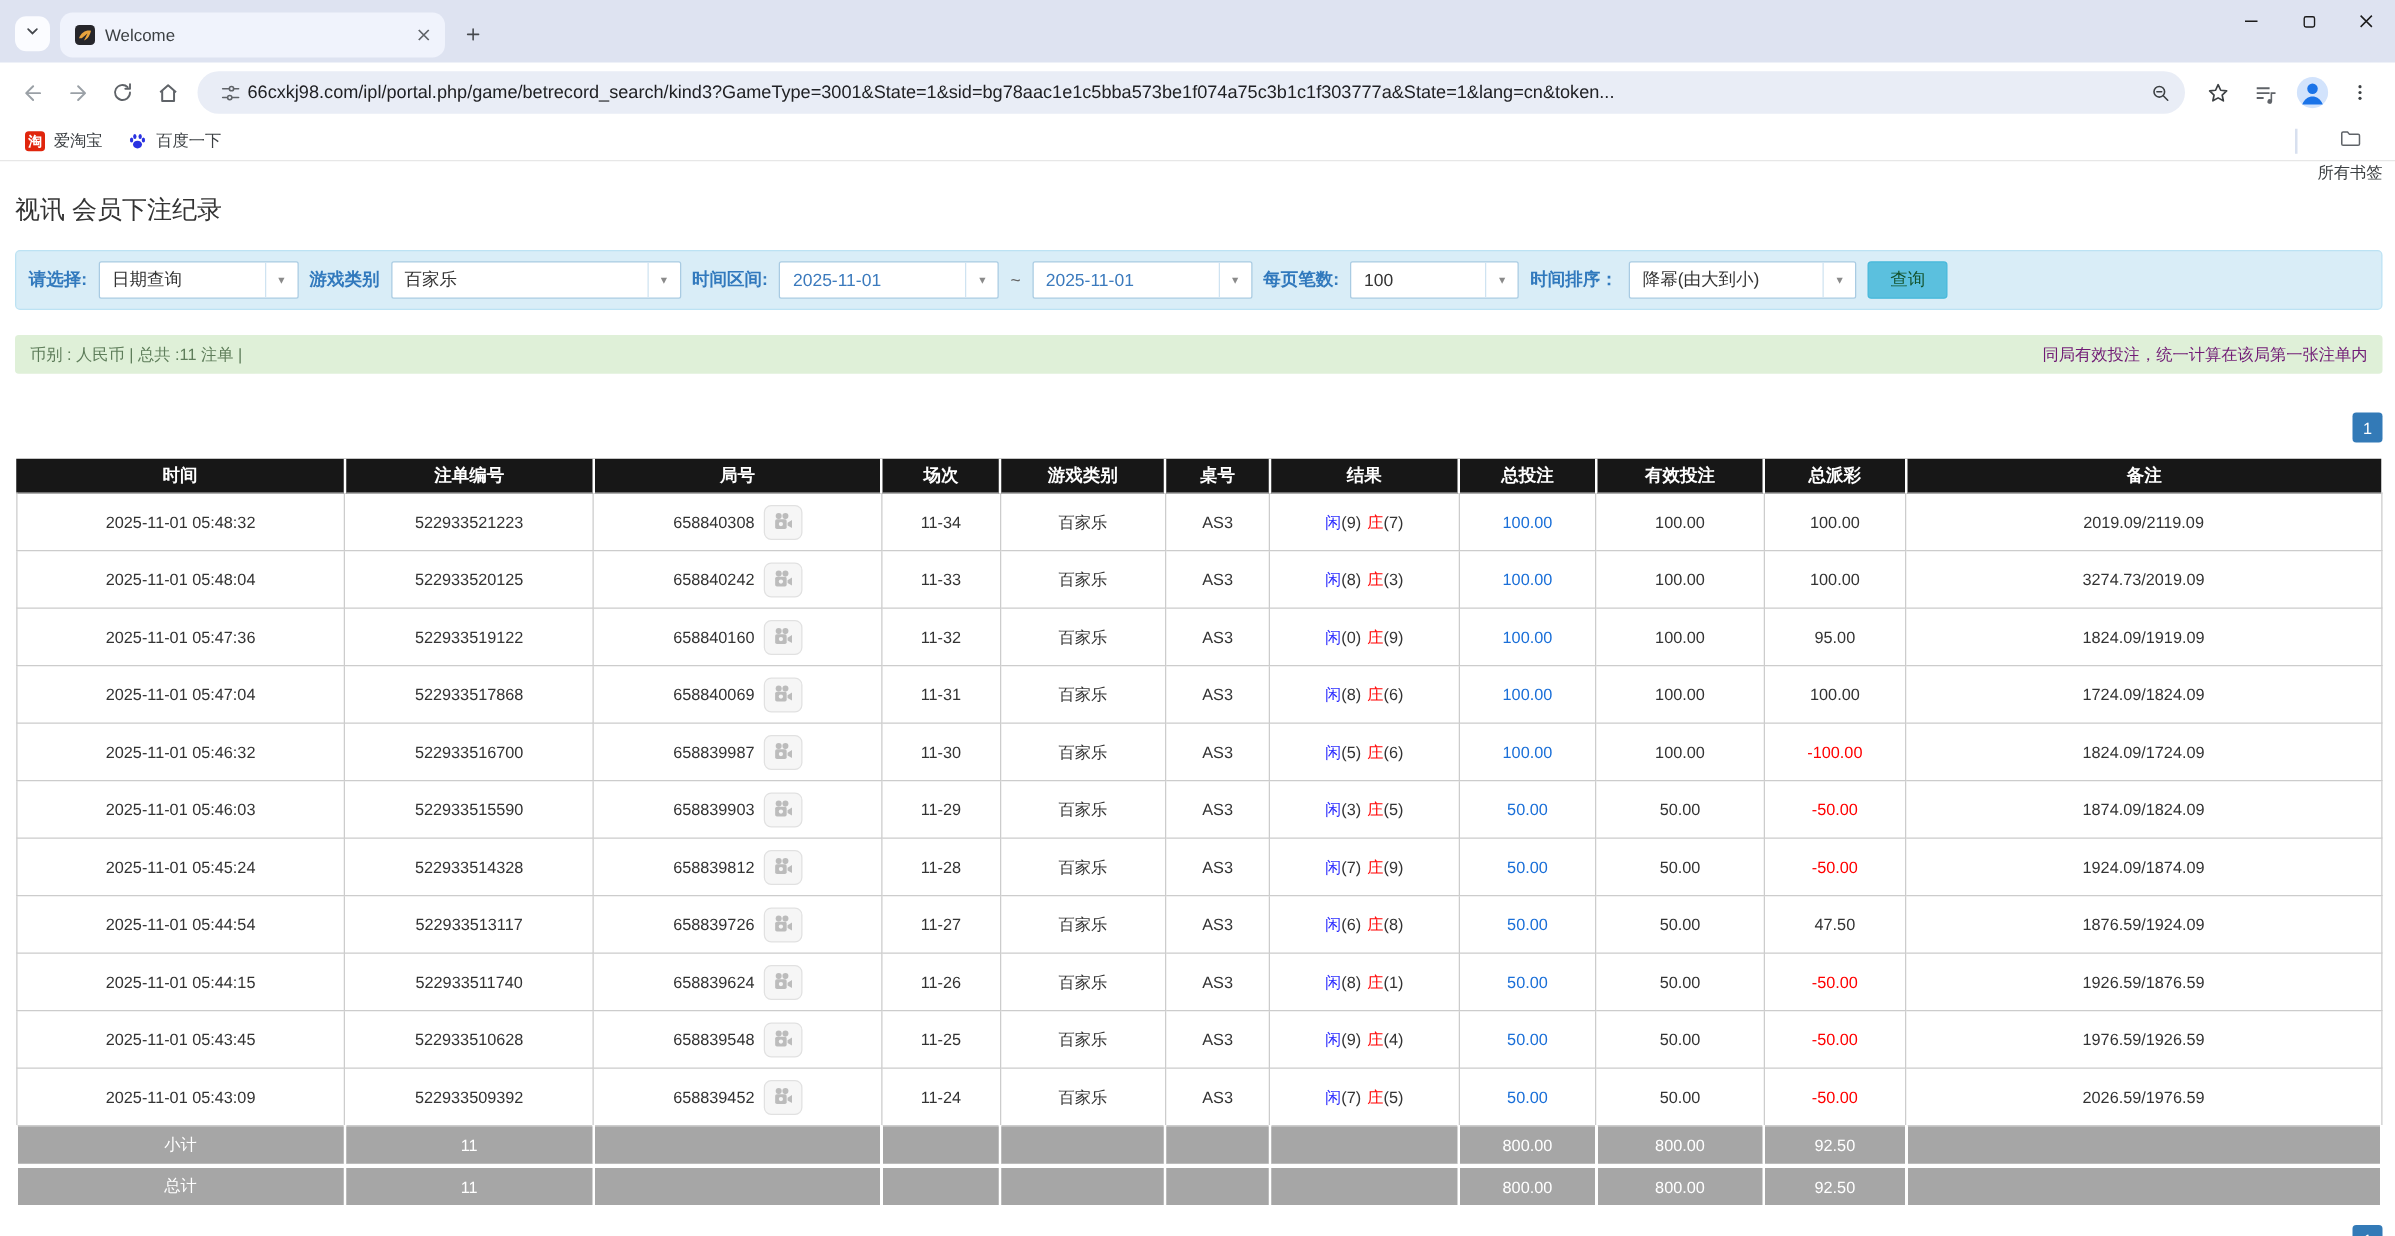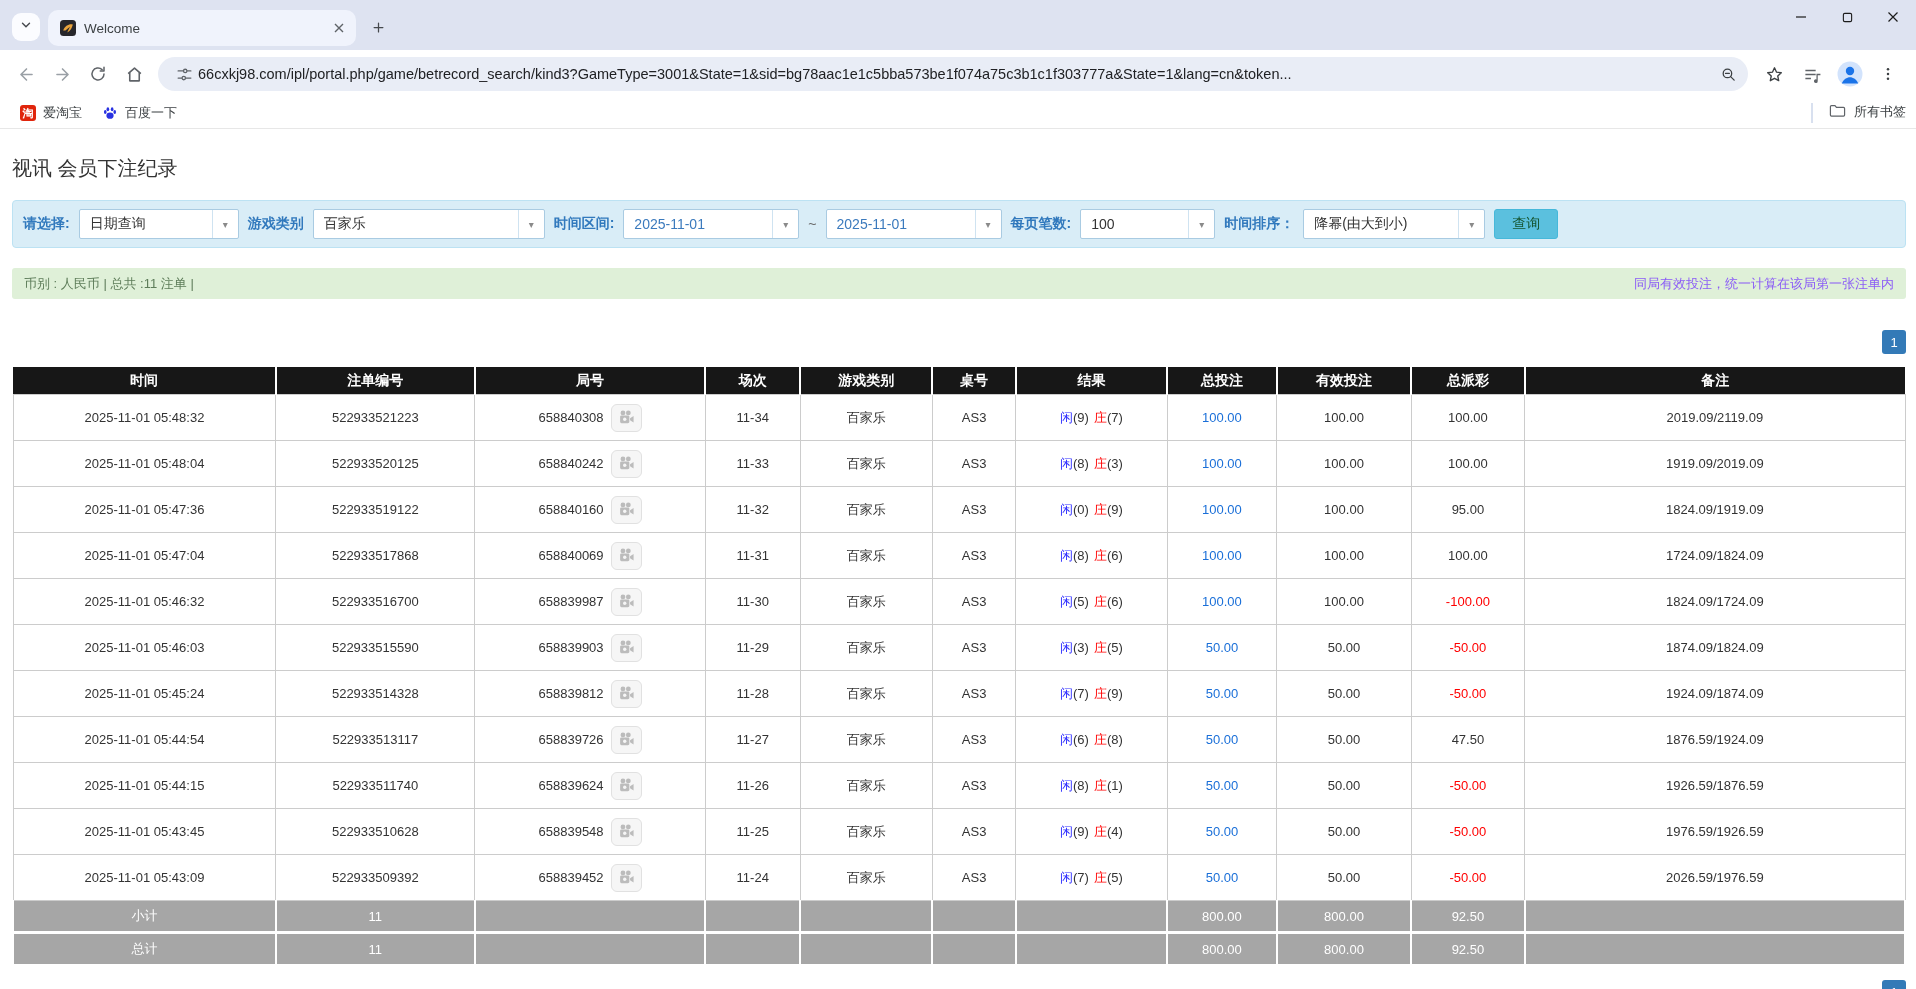--- a/index.html
+++ b/index.html
@@ -27,39 +27,39 @@
   .nav-icon{width:36px;height:36px;border-radius:50%;color:#5f6368;flex:0 0 auto;}
   .nav-icon.dim{color:#9aa0a6;}
   .omnibox{flex:1;height:34px;background:#e9edf6;border-radius:17px;display:flex;align-items:center;padding:0 6px 0 12px;margin:0 6px;min-width:0;}
   .url-text{flex:1;font-size:14.5px;color:#202124;white-space:nowrap;overflow:hidden;min-width:0;}
   .box-icon{width:28px;height:28px;color:#5f6368;flex:0 0 auto;}
   .toolbar-right{display:flex;align-items:center;gap:10px;padding:0 6px;}
 
   .bookmarksbar{height:30px;background:#fff;display:flex;align-items:center;padding:0 10px;font-size:13px;color:#3c4043;border-bottom:1px solid #e7e7e7;}
   .bm-item{display:flex;align-items:center;gap:7px;padding:3px 10px;border-radius:6px;}
   .tb-ico{width:16px;height:16px;background:#e0250c;color:#fff;border-radius:3px;font-size:11px;font-weight:bold;display:flex;align-items:center;justify-content:center;}
-  .bm-right{margin-left:auto;display:flex;align-items:flex-start;gap:8px;padding-left:16px;border-left:2px solid #d8e0ef;height:20px;}
+  .bm-right{margin-left:auto;display:flex;align-items:center;gap:8px;padding-left:16px;border-left:2px solid #d8e0ef;height:20px;flex-direction:column;}
 
   
   .content{padding:0 10px 0 12px;}
   .page-title{font-size:20px;font-weight:400;color:#333;margin:27px 0 0 0;line-height:24px;}
 
   .filterbar{margin-top:20px;background:#d9edf7;border:1px solid #bce2f3;border-radius:4px;padding:8px 10px;display:flex;align-items:center;gap:9px;font-size:14px;}
   .flabel{color:#3179bd;font-weight:bold;white-space:nowrap;}
   .tilde{color:#666;}
   .fselect{background:#fff;border:1px solid #a9cbe2;height:30px;display:flex;align-items:stretch;border-radius:2px;box-sizing:border-box;}
   .fselect .val{padding:0 10px;color:#333;display:flex;align-items:center;flex:1;white-space:nowrap;overflow:hidden;}
   .fselect .val.date{color:#3b7abd;}
   .fselect .arrow{width:25px;border-left:1px solid #cfe3f1;display:flex;align-items:center;justify-content:center;color:#8a8a8a;font-size:10px;}
   .w-a{width:160px;} .w-b{width:232px;} .w-c{width:176px;} .w-d{width:135px;} .w-e{width:182px;}
   .search-btn{background:#5bc0de;color:#14532d;border:1px solid #46b8da;border-radius:3px;height:30px;padding:0 17px;font-size:14px;font-family:inherit;cursor:pointer;}
 
   .infobar{margin-top:20px;background:#dff0d8;border-radius:3px;height:31px;display:flex;align-items:center;justify-content:space-between;padding:0 12px;font-size:13px;}
   .info-left{color:#5e7d5a;}
-  .info-right{color:#8b5cf6;}
+  .info-right{color:#701a75;}
 
   .pager-top{display:flex;justify-content:flex-end;margin-top:31px;}
   .pager-bottom{display:flex;justify-content:flex-end;margin-top:14px;}
   .page-btn{min-width:24px;height:24px;background:#337ab7;color:#fff;font-size:13px;border-radius:3px;display:flex;align-items:center;justify-content:center;cursor:pointer;}
 
   table.bet-table{width:100%;border-collapse:collapse;table-layout:fixed;margin-top:13px;font-size:13px;color:#333;}
   .bet-table th{background:#171717;color:#fff;height:27px;font-size:14px;font-weight:bold;border-right:2px solid #fff;padding:0;}
   .bet-table th:last-child{border-right:none;}
   .bet-table td{border:1px solid #ccc;text-align:center;height:45px;padding:0 4px;overflow:hidden;white-space:nowrap;}
   .bet-table col.c1{width:13.9%;} .bet-table col.c2{width:10.5%;} .bet-table col.c3{width:12.2%;}
@@ -360,21 +360,21 @@
         </button>
       </span>
     </td>
     <td>11-33</td>
     <td>百家乐</td>
     <td>AS3</td>
     <td class="result"><span class="rp">闲</span><span>(8)</span><span class="rb">庄</span><span>(3)</span></td>
     <td class="betlink">100.00</td>
     <td>100.00</td>
     <td class="payout">100.00</td>
-    <td>1919.09/2019.09</td>
+    <td>3274.73/2019.09</td>
   </tr>
 
   <tr>
     <td>2025-11-01 05:47:36</td>
     <td>522933519122</td>
     <td>
       <span class="round-wrap">
         <span>658840160</span>
         <button class="video-btn">
           <svg width="17" height="15" viewBox="0 0 24 21" fill="#bcbcbc">

